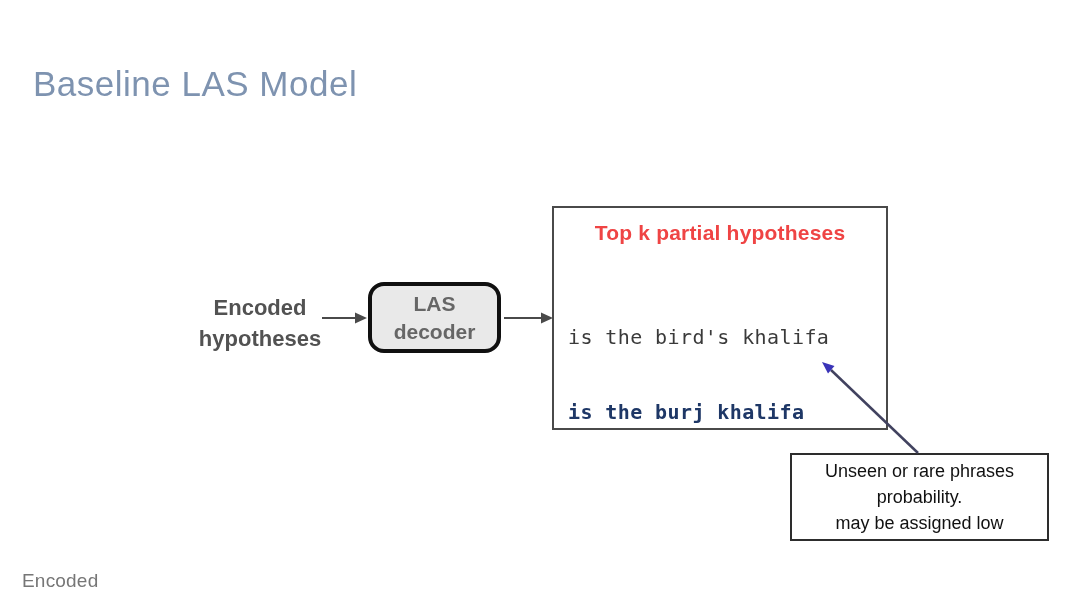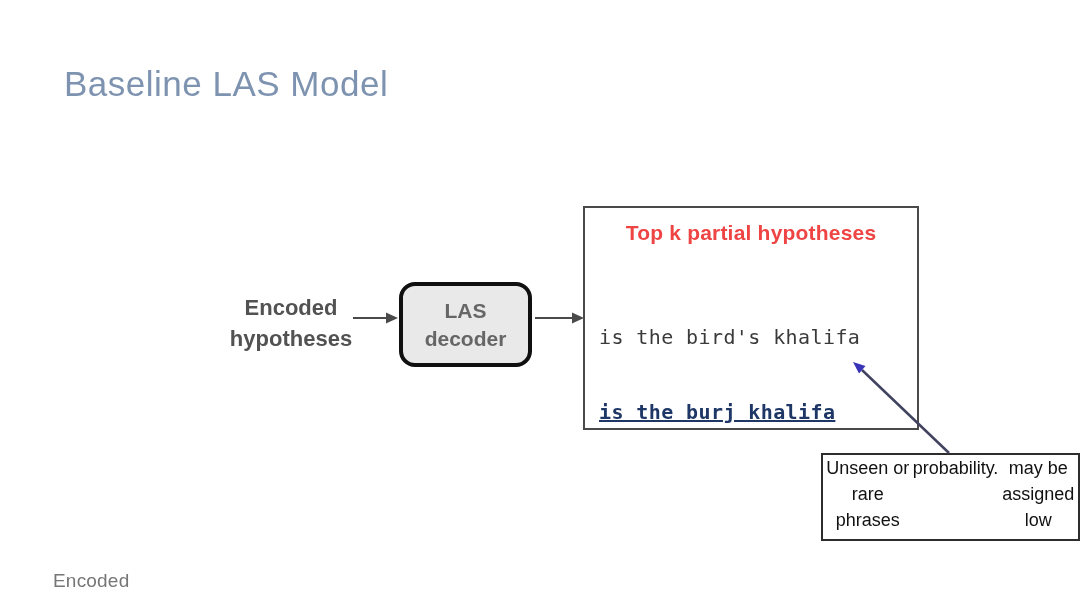--- a/index.html
+++ b/index.html
@@ -3,21 +3,21 @@
 <meta charset="utf-8">
 <style>
   * { margin: 0; padding: 0; box-sizing: border-box; }
   html, body { width: 1080px; height: 607px; }
   body {
     font-family: "Liberation Sans", sans-serif;
     background: #ffffff;
     position: relative;
     overflow: hidden;
   }
-  .slide { position: absolute; inset: 0; background: #ffffff; margin-left: 31px; }
+  .slide { position: absolute; inset: 0; background: #ffffff; }
 
   .slide-title {
     position: absolute;
     left: 33px; top: 64px;
     font-size: 35px;
     font-weight: 400;
     letter-spacing: 0.5px;
     color: #7e93b0;
   }
 
@@ -30,21 +30,21 @@
     font-size: 22px;
     font-weight: 700;
     color: #525252;
     line-height: 31px;
   }
 
   
   .decoder-box {
     position: absolute;
     left: 368px; top: 282px;
-    width: 133px; height: 85px;
+    width: 133px; height: 71px;
     background: #e9e9e9;
     border: 4px solid #101010;
     border-radius: 16px;
     display: flex;
     flex-direction: column;
     justify-content: center;
     align-items: center;
     font-size: 21px;
     font-weight: 700;
     color: #666666;
@@ -72,31 +72,31 @@
     position: absolute;
     left: 14px; top: 67px;
     font-family: "DejaVu Sans Mono", "Liberation Mono", monospace;
     font-size: 20px;
     letter-spacing: 0.4px;
     line-height: 25px;
     color: #3a3a3a;
     white-space: pre;
   }
   .hyp-line { height: 25px; }
-  .hyp-line.highlight { font-weight: 700; color: #1e3766; text-decoration: underline; }
+  .hyp-line.highlight { font-weight: 700; color: #1e3766; }
 
   
   .callout {
     position: absolute;
     left: 790px; top: 453px;
     width: 259px; height: 88px;
     background: #ffffff;
     border: 2px solid #2d2d2d;
     display: flex;
-    flex-direction: row;
+    flex-direction: column;
     justify-content: center;
     text-align: center;
     font-size: 18px;
     color: #111111;
     line-height: 26px;
   }
 
   .arrow-layer {
     position: absolute;
     inset: 0;

